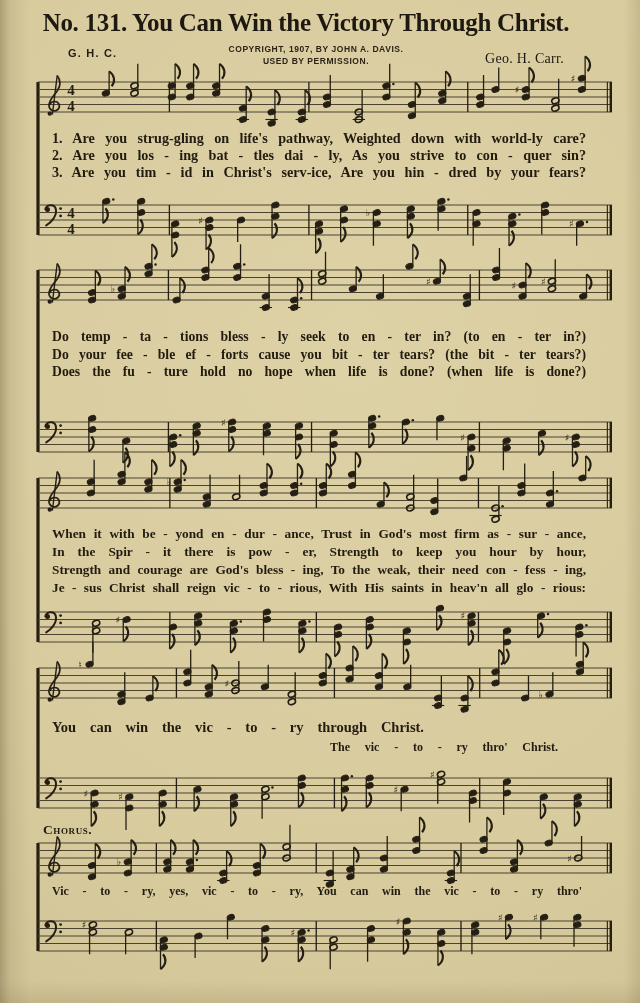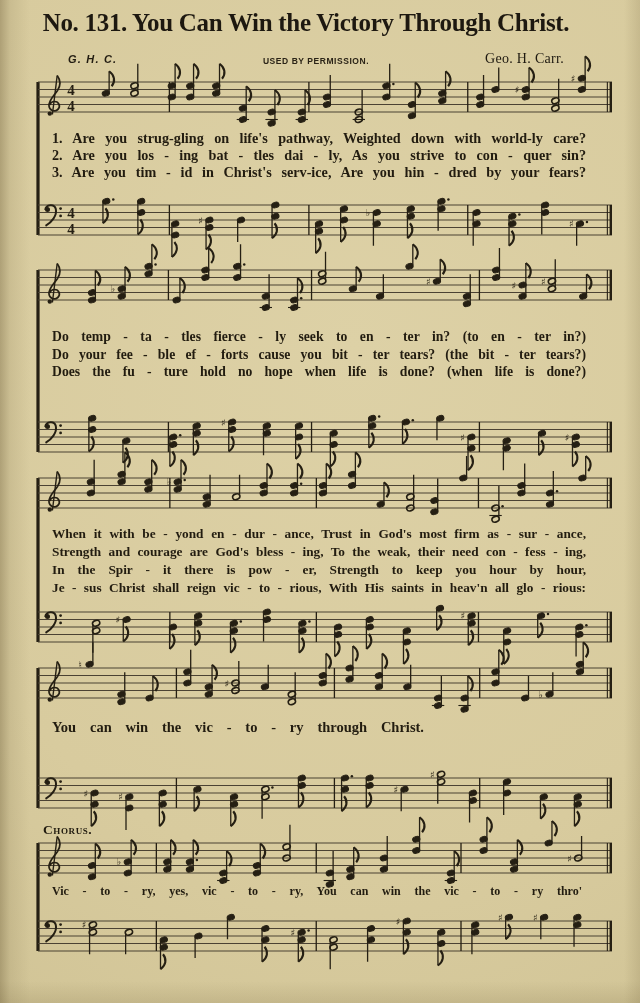--- a/index.html
+++ b/index.html
@@ -20,23 +20,23 @@
     white-space:nowrap;
   }
   .copy,.perm{
     position:absolute;left:0;width:632px;text-align:center;
     font-family:"Liberation Sans",sans-serif;font-weight:bold;
     font-size:8.5px;letter-spacing:.55px;color:#2b2417;
   }
   .copy{top:44px}
   .perm{top:56px}
   .ghc{
-    position:absolute;top:53px;left:68px;
+    position:absolute;top:47px;left:68px;
     font-family:"Liberation Sans",sans-serif;font-weight:bold;
-    font-size:11px;letter-spacing:1.2px;color:#221c11;font-style:italic;
+    font-size:11px;letter-spacing:1.2px;color:#221c11;
   }
   .carr{
     position:absolute;top:51px;right:76px;
     font-weight:normal;font-size:14px;letter-spacing:.3px;color:#1e1910;
   }
   .lyrblock{position:absolute;left:52px;width:534px;}
   .lline{
     text-align:justify;text-align-last:justify;
     font-weight:bold;color:#221c10;
   }
@@ -1218,41 +1218,43 @@
         </g>
         <g>
           <ellipse cx="577.332343767602" cy="917.25" transform="rotate(-18 577.332343767602 917.25)" rx="3.7" ry="2.75" fill="#251f13" stroke="#251f13" stroke-width="1"></ellipse>
           <ellipse cx="577.332343767602" cy="924.75" transform="rotate(-18 577.332343767602 924.75)" rx="3.7" ry="2.75" fill="#251f13" stroke="#251f13" stroke-width="1"></ellipse>
           <line x1="574.032343767602" y1="918.25" x2="574.032343767602" y2="946.75" stroke="#251f13" stroke-width="1.3"></line>
         </g>
       </g>
     </svg>
 
   <div class="title">No. 131. You Can Win the Victory Through Christ.</div>
+  <div class="copy">COPYRIGHT, 1907, BY JOHN A. DAVIS.</div>
   <div class="perm">USED BY PERMISSION.</div>
   <div class="ghc">G. H. C.</div>
   <div class="carr">Geo. H. Carr.</div>
 
   <div class="lyrblock" id="b1">
     <div class="lline">1. Are you strug-gling on life's pathway, Weighted down with world-ly care?</div>
     <div class="lline">2. Are you los - ing bat - tles dai - ly, As you strive to con - quer sin?</div>
     <div class="lline">3. Are you tim - id in Christ's serv-ice, Are you hin - dred by your fears?</div>
   </div>
 
   <div class="lyrblock" id="b2">
-    <div class="lline">Do temp - ta - tles fierce - ly seek to en - ter in? (to en - ter in?)</div>
+    <div class="lline">Do temp - ta - tions bless - ly seek to en - ter in? (to en - ter in?)</div>
     <div class="lline">Do your fee - ble ef - forts cause you bit - ter tears? (the bit - ter tears?)</div>
     <div class="lline">Does the fu - ture hold no hope when life is done? (when life is done?)</div>
   </div>
 
   <div class="lyrblock" id="b3">
     <div class="lline">When it with be - yond en - dur - ance, Trust in God's most firm as - sur - ance,</div>
+    <div class="lline">In the Spir - it there is pow - er, Strength to keep you hour by hour,</div>
     <div class="lline">Strength and courage are God's bless - ing, To the weak, their need con - fess - ing,</div>
-    <div class="lline">In the Spir - it there is pow - er, Strength to keep you hour by hour,</div>
     <div class="lline">Je - sus Christ shall reign vic - to - rious, With His saints in heav'n all glo - rious:</div>
   </div>
 
   <div class="refrain">You can win the vic - to - ry through Christ.</div>
+  <div class="echo">The vic - to - ry thro' Christ.</div>
 
   <div class="chorus-label">Chorus.</div>
   <div class="chorus-line">Vic - to - ry, yes, vic - to - ry, You can win the vic - to - ry thro'</div>
 
 </div>
 
 </body></html>

